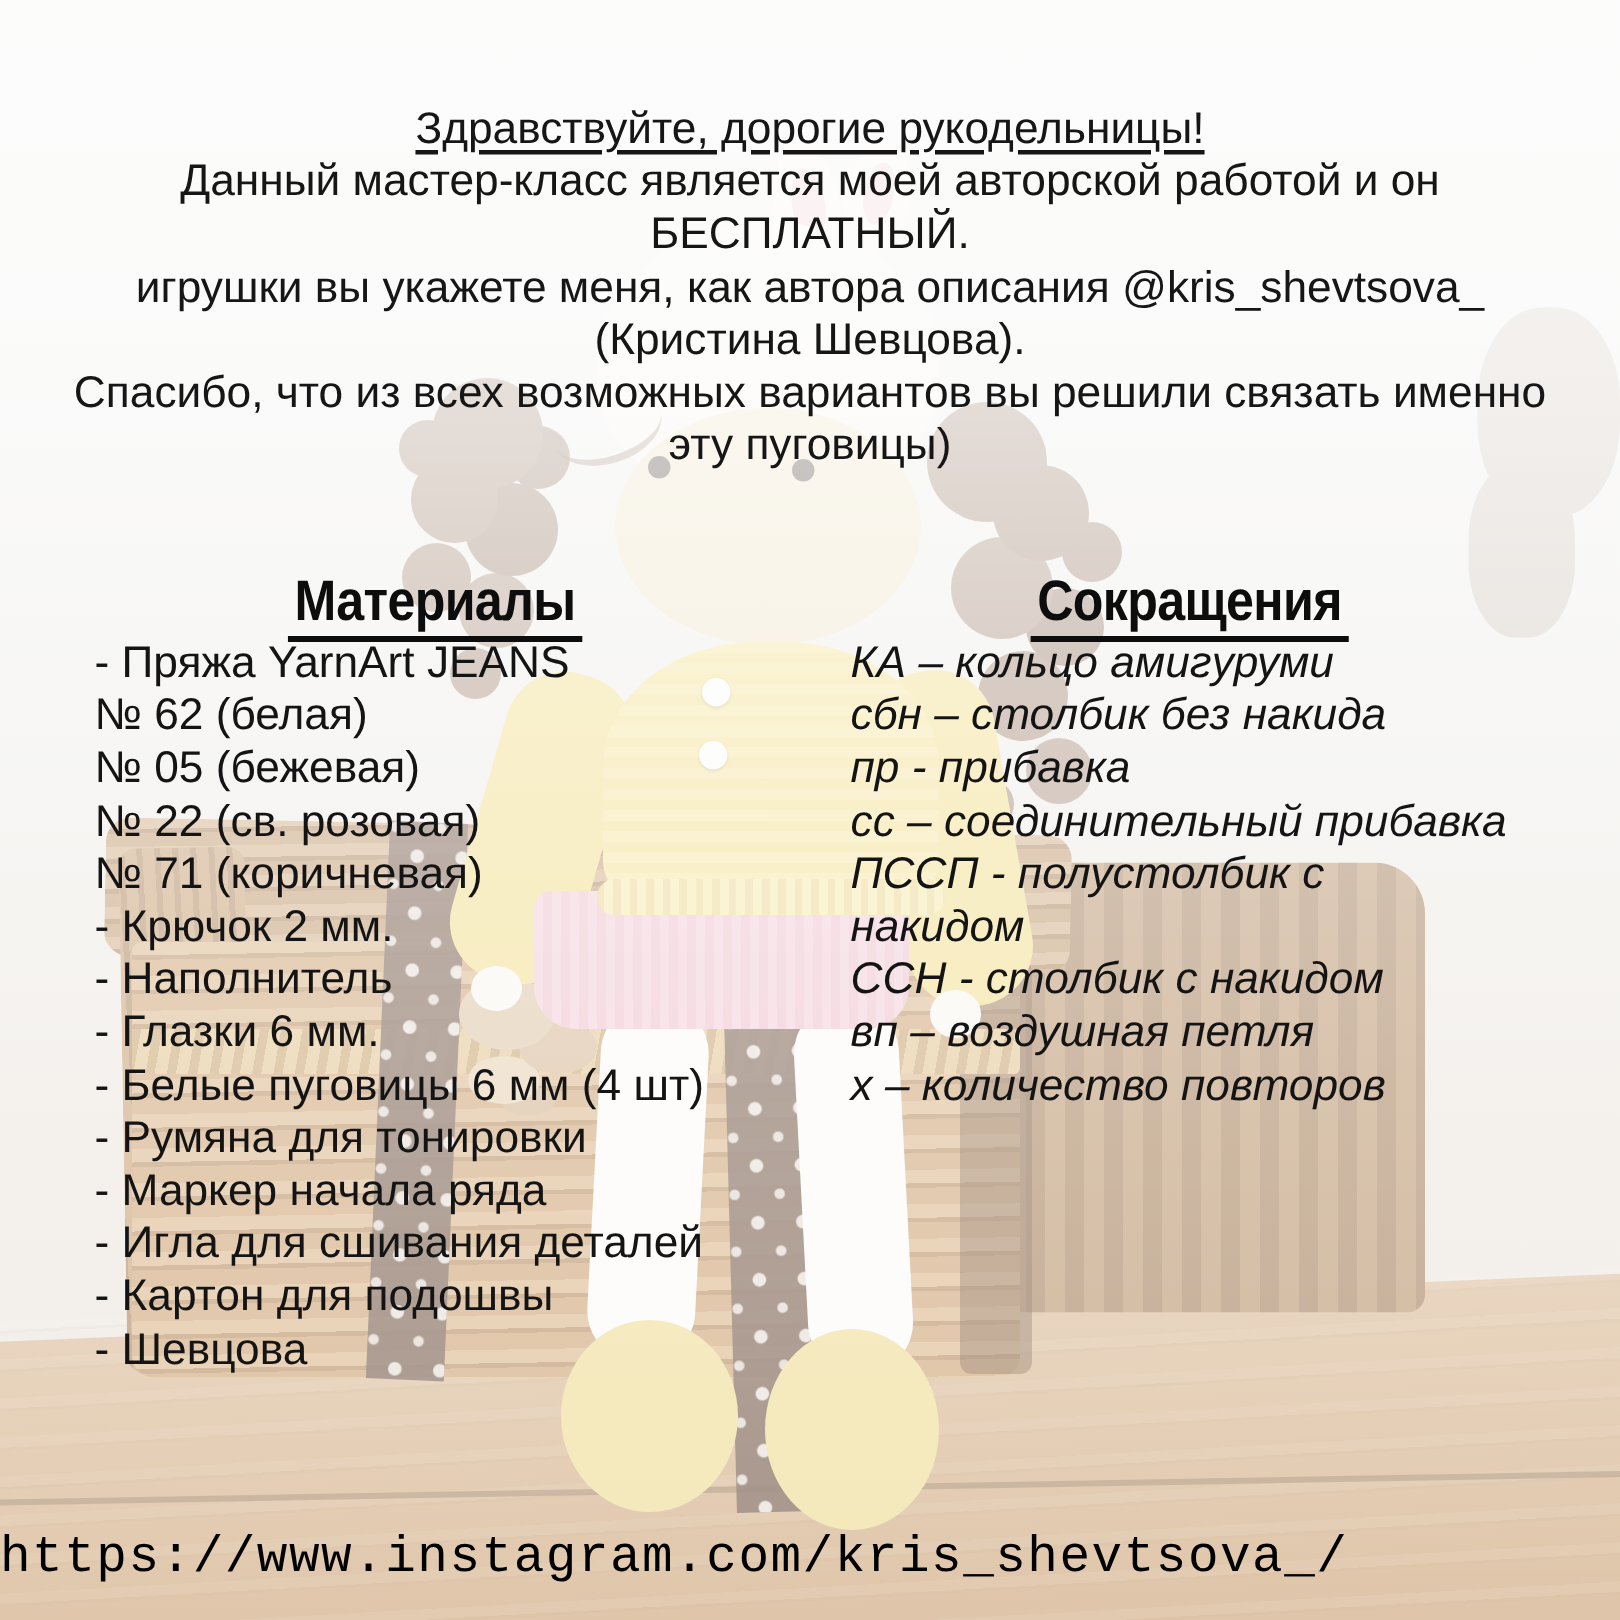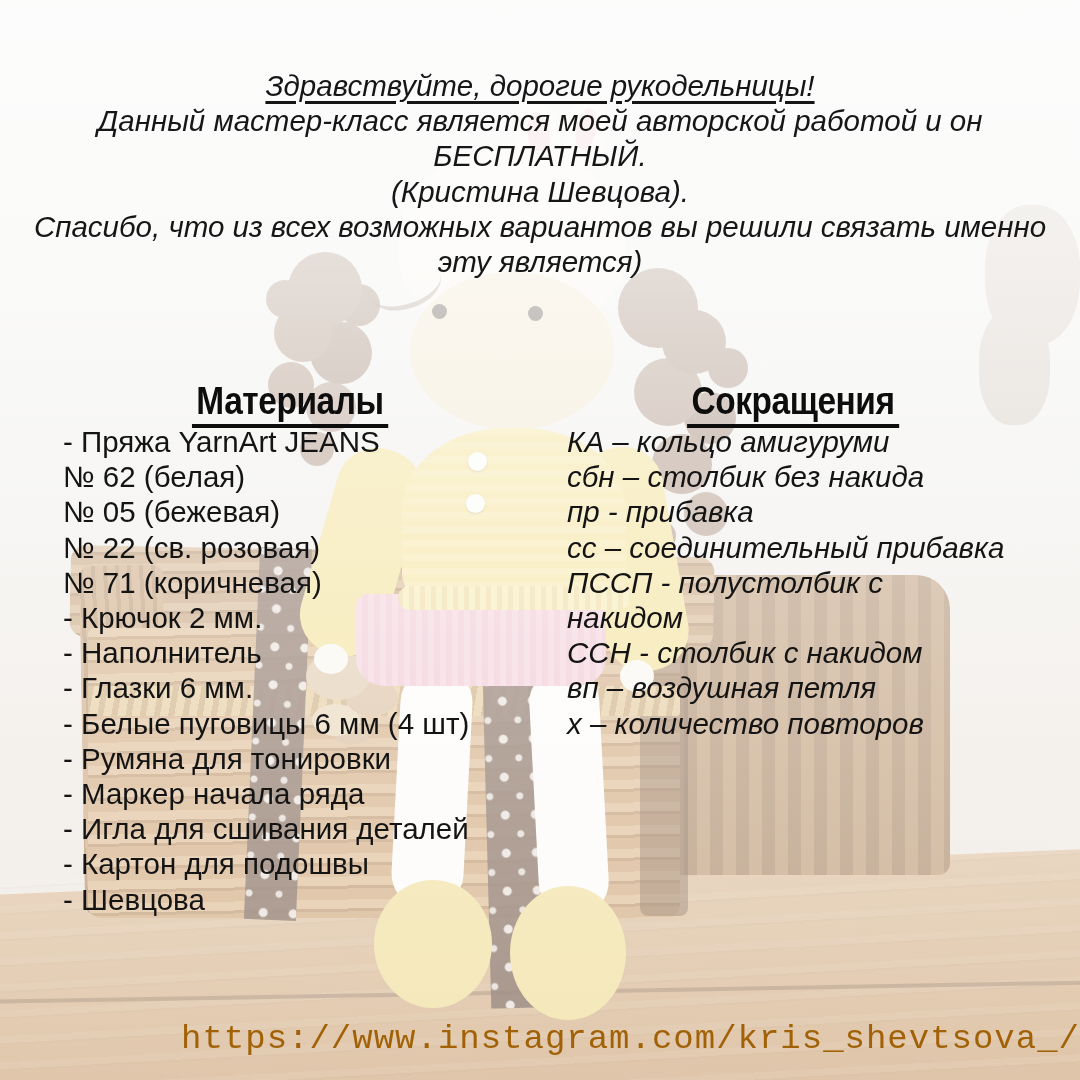--- a/index.html
+++ b/index.html
@@ -78,35 +78,35 @@
     background-image:repeating-linear-gradient(90deg,rgba(190,150,60,.25) 0 5px,transparent 5px 11px);}
   .button{width:19px;height:19px;background:#fbfaf6;border-radius:50%;box-shadow:0 1px 2px rgba(120,100,50,.4);}
   .button-1{left:468px;top:452px;}
   .button-2{left:466px;top:494px;}
   .white-overlay{inset:0;background:linear-gradient(180deg,
     rgba(255,255,255,.84) 0%,rgba(255,255,255,.76) 22%,rgba(255,255,255,.62) 40%,
     rgba(255,255,255,.53) 60%,rgba(255,255,255,.47) 78%,rgba(255,255,255,.40) 100%);}
   
   #text-layer{position:absolute;inset:0;z-index:10;}
   .intro{position:absolute;top:68px;left:0;right:0;text-align:center;
-    font-size:29.5px;line-height:35.2px;color:#161616;font-style:italic;}
+    font-size:29.5px;line-height:35.2px;color:#161616;}
   .intro div{white-space:nowrap;}
   .intro div:first-child{text-decoration:underline;text-decoration-thickness:2.5px;text-underline-offset:5px;}
   .col-title{position:absolute;top:380px;font-size:38px;font-weight:700;color:#0d0d0d;
     letter-spacing:-.5px;border-bottom:4px solid #0d0d0d;padding:0 5px 1px;
     transform:translateX(-50%) scale(.88,1);white-space:nowrap;}
   #materials-title{left:290px;}
   #abbr-title{left:793px;}
   .list{position:absolute;top:424px;font-size:29.5px;line-height:35.2px;color:#141414;}
   .list div{white-space:nowrap;}
   #materials-list{left:63px;}
   #abbr-list{left:567px;font-style:italic;}
-  .footer-url{position:absolute;top:1020px;left:0;right:0;text-align:right;
+  .footer-url{position:absolute;top:1020px;left:0;right:0;text-align:left;
     font-family:"Liberation Mono","DejaVu Sans Mono",monospace;
-    font-size:34px;letter-spacing:1px;color:#a16207;white-space:nowrap;}
+    font-size:34px;letter-spacing:1px;color:#000000;white-space:nowrap;}
 </style>
 </head>
 <body>
 
 <div id="canvas">
 
   <div id="photo">
     <div class="wall"></div>
     <div class="bg-curl"></div>
     <div class="table"></div>
@@ -150,23 +150,24 @@
 
     <div class="white-overlay"></div>
   </div>
 
   <div id="text-layer">
 
     <div class="intro">
       <div>Здравствуйте, дорогие рукодельницы!</div>
       <div>Данный мастер-класс является моей авторской работой и он</div>
       <div>БЕСПЛАТНЫЙ.</div>
+      <div>игрушки вы укажете меня, как автора описания @kris_shevtsova_</div>
       <div>(Кристина Шевцова).</div>
       <div>Спасибо, что из всех возможных вариантов вы решили связать именно</div>
-      <div>эту является)</div>
+      <div>эту пуговицы)</div>
     </div>
 
     <div class="col-title" id="materials-title">Материалы</div>
     <div class="col-title" id="abbr-title">Сокращения</div>
 
     <div class="list" id="materials-list">
       <div>- Пряжа YarnArt JEANS</div>
       <div>№ 62 (белая)</div>
       <div>№ 05 (бежевая)</div>
       <div>№ 22 (св. розовая)</div>

